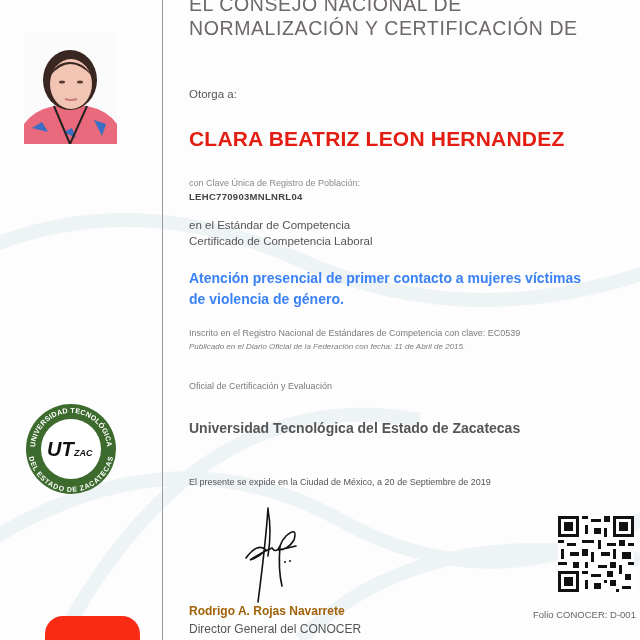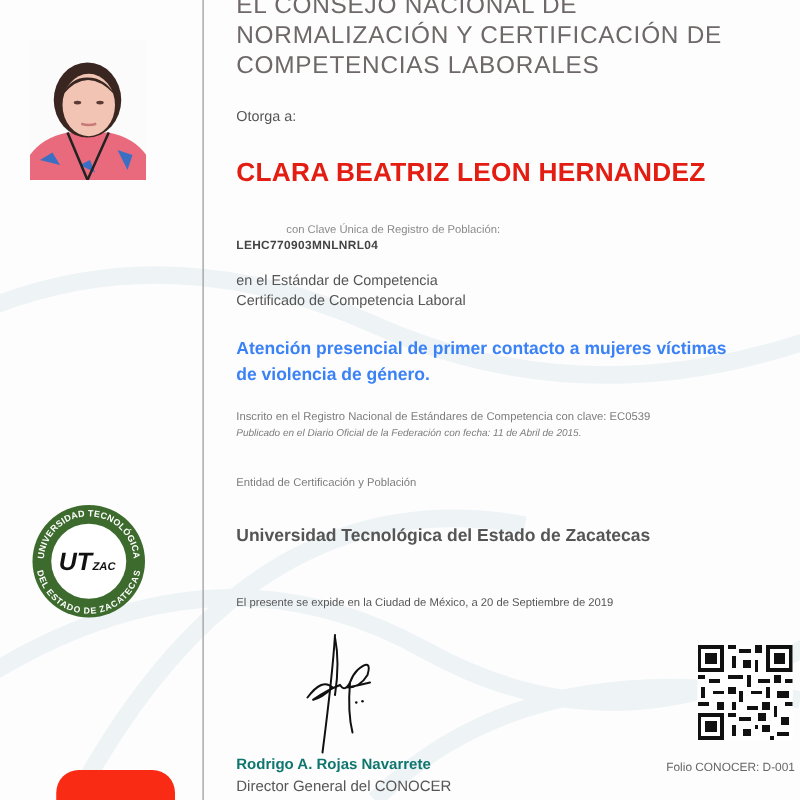--- a/index.html
+++ b/index.html
@@ -11,31 +11,31 @@
     .watermark { position:absolute; inset:0; pointer-events:none; }
     .left-col { position:absolute; left:0; top:0; width:160px; height:640px; }
     .divider { position:absolute; left:162px; top:0; width:1px; height:640px; background:#9a9a9a; }
     .photo { position:absolute; left:24px; top:32px; width:93px; height:112px; background:#fff; overflow:hidden; }
     .logo { position:absolute; left:25px; top:403px; width:92px; height:92px; }
     .red-badge { position:absolute; left:45px; top:616px; width:95px; height:40px; background:#fa2b14; border-radius:18px 18px 0 0; }
     .t { position:absolute; white-space:nowrap; }
     .council { left:189px; top:-8px; color:#6e6868; font-size:19.5px; line-height:24px; letter-spacing:0.6px; }
     .otorga { left:189px; top:88px; font-size:11.5px; color:#555;text-align:right; }
     .name { left:189px; top:127px; font-size:21px; font-weight:bold; color:#e31d12; letter-spacing:0.2px; }
-    .curp-label { left:189px; top:178px; font-size:9px; color:#8a8a8a;margin-left:40px; }
+    .curp-label { left:189px; top:178px; font-size:9px; color:#8a8a8a; }
     .curp { left:189px; top:191px; font-size:9.5px; color:#444; font-weight:bold; letter-spacing:0.3px; }
     .cert-type { left:189px; top:217px; font-size:11.5px; color:#555; line-height:16px; }
     .standard { left:189px; top:268px; font-size:14px; color:#3b82f6; line-height:21px; font-weight:bold; }
     .inscrito { left:189px; top:328px; font-size:9px; color:#7c7c7c; }
     .publicado { left:189px; top:342px; font-size:8px; color:#7c7c7c; font-style:italic; }
     .entidad-label { left:189px; top:381px; font-size:9px; color:#7c7c7c; }
     .entidad { left:189px; top:420px; font-size:14px; color:#555; font-weight:bold;text-align:right; }
     .expide { left:189px; top:477px; font-size:9px; color:#555; }
     .signature { position:absolute; left:228px; top:500px; width:90px; height:105px; }
-    .signer { left:189px; top:604px; font-size:12px; color:#0f766e; font-weight:bold; }
+    .signer { left:189px; top:604px; font-size:12px; color:#a16207; font-weight:bold; }
     .signer-title { left:189px; top:622px; font-size:12px; color:#555; }
     .qr { position:absolute; left:558px; top:516px; width:76px; height:76px; background:#fff; }
     .folio { left:533px; top:609px; font-size:9.5px; color:#666; }
   </style>
 </head>
 <body>
 
 <svg class="watermark" width="640" height="640" viewBox="0 0 640 640">
   <g fill="none" stroke="#eef3f6" stroke-width="14">
     <path d="M-40 260 Q 120 180 300 260 T 680 260"></path>
@@ -79,42 +79,41 @@
   </svg>
 
   <div class="red-badge"></div>
 </div>
 
 <div class="divider"></div>
 
 <div class="t council">
   <div>EL CONSEJO NACIONAL DE</div>
   <div>NORMALIZACIÓN Y CERTIFICACIÓN DE</div>
-  <div>COMPETENCIAS LABORALES</div>
 </div>
 
 <div class="t otorga">Otorga a:</div>
 <div class="t name">CLARA BEATRIZ LEON HERNANDEZ</div>
 <div class="t curp-label">con Clave Única de Registro de Población:</div>
 <div class="t curp">LEHC770903MNLNRL04</div>
 
 <div class="t cert-type">
   <div>en el Estándar de Competencia</div>
   <div>Certificado de Competencia Laboral</div>
 </div>
 
 <div class="t standard">
   <div>Atención presencial de primer contacto a mujeres víctimas</div>
   <div>de violencia de género.</div>
 </div>
 
 <div class="t inscrito">Inscrito en el Registro Nacional de Estándares de Competencia con clave: EC0539</div>
 <div class="t publicado">Publicado en el Diario Oficial de la Federación con fecha: 11 de Abril de 2015.</div>
 
-<div class="t entidad-label">Entidad de Certificación y Población</div>
+<div class="t entidad-label">Oficial de Certificación y Evaluación</div>
 <div class="t entidad">Universidad Tecnológica del Estado de Zacatecas</div>
 
 <div class="t expide">El presente se expide en la Ciudad de México, a 20 de Septiembre de 2019</div>
 
 <svg class="signature" width="90" height="105" viewBox="0 0 90 105">
   <g fill="none" stroke="#111" stroke-width="1.6" stroke-linecap="round">
     <path d="M40 8 Q 38 40 30 102"></path>
     <path d="M40 10 Q 44 30 40 56"></path>
     <path d="M18 58 Q 30 42 38 50 Q 30 58 22 60 Q 34 52 44 48 Q 48 54 52 46 Q 54 40 58 36 Q 70 26 66 40 Q 60 50 50 50 Q 60 48 68 46"></path>
     <path d="M52 46 Q 50 70 54 86"></path>

